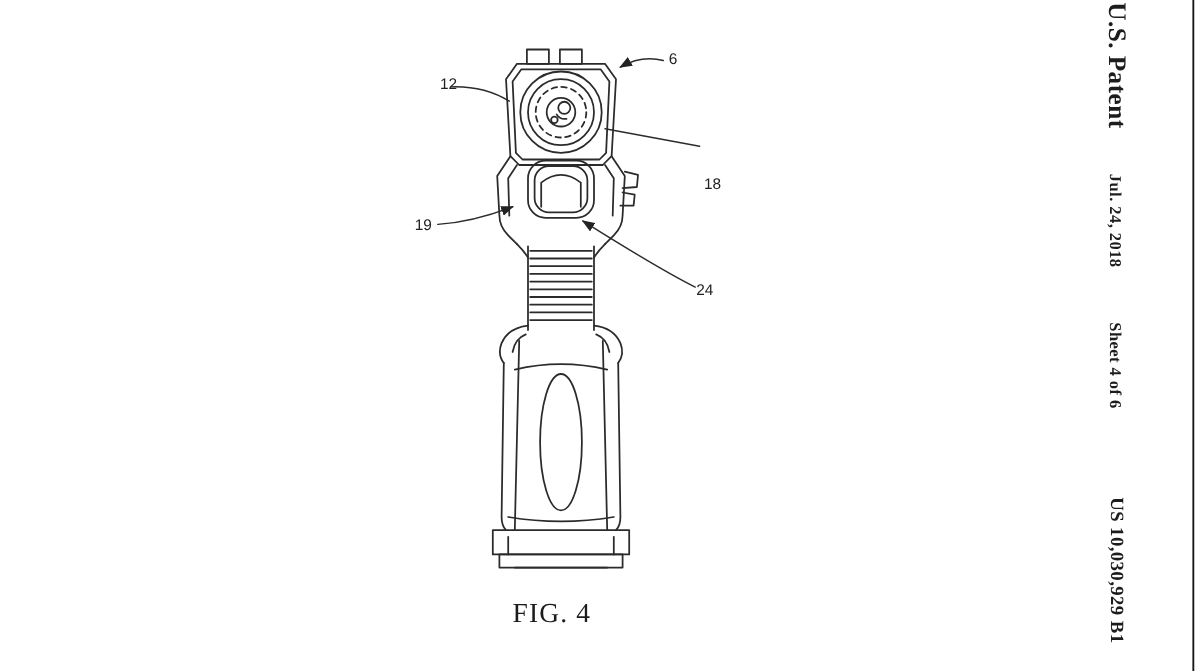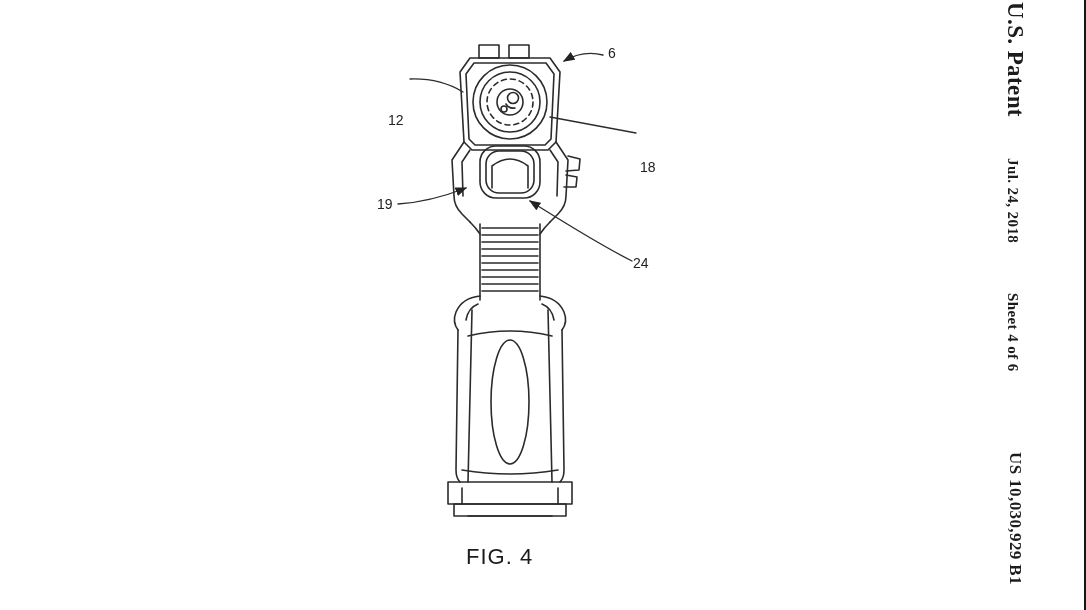--- a/index.html
+++ b/index.html
@@ -21,22 +21,22 @@
   }
   .refnum{
     position:absolute;
     font-family:"Liberation Sans","DejaVu Sans",sans-serif;
     font-size:14px;
     color:#222;
   }
   #fig-caption{
     position:absolute;
     left:466px;top:544px;
-    font-family:Liberation Sans, sans-serif;
-    font-size:22px;
+    font-family:Liberation Serif, serif;
+    font-size:25px;
     letter-spacing:1px;
     color:#1c1c1c;
   }
   #edge-line{
     position:absolute;
     right:0;top:0;
     width:2px;height:610px;
     background:#161616;
   }
   svg{position:absolute;left:0;top:0;}
@@ -139,21 +139,21 @@
         <path d="M 603 55 Q 583 50 564 61" marker-end="url(#arrow)"></path>
         <path d="M 410 79 Q 440 78 463 92"></path>
         <path d="M 636 133 L 550 117"></path>
         <path d="M 398 204 Q 430 202 466 188" marker-end="url(#arrow)"></path>
         <path d="M 632 261 Q 600 245 530 201" marker-end="url(#arrow)"></path>
       </g>
     </g>
   </svg>
 
   <span class="refnum" style="left:608px;top:45px;">6</span>
-  <span class="refnum" style="left:388px;top:68px;margin-top:44px;">12</span>
+  <span class="refnum" style="left:400px;top:68px;">12</span>
   <span class="refnum" style="left:640px;top:124px;margin-top:35px;">18</span>
   <span class="refnum" style="left:377px;top:196px;">19</span>
   <span class="refnum" style="left:633px;top:255px;">24</span>
 
   <div id="fig-caption">FIG. 4</div>
 
   <span class="vtext" style="left:1028px;top:2px;font-size:23px;">U.S. Patent</span>
   <span class="vtext" style="left:1021px;top:158px;font-size:15px;">Jul. 24, 2018</span>
   <span class="vtext" style="left:1021px;top:293px;font-size:15px;">Sheet 4 of 6</span>
   <span class="vtext" style="left:1025px;top:452px;font-size:17px;">US 10,030,929 B1</span>

